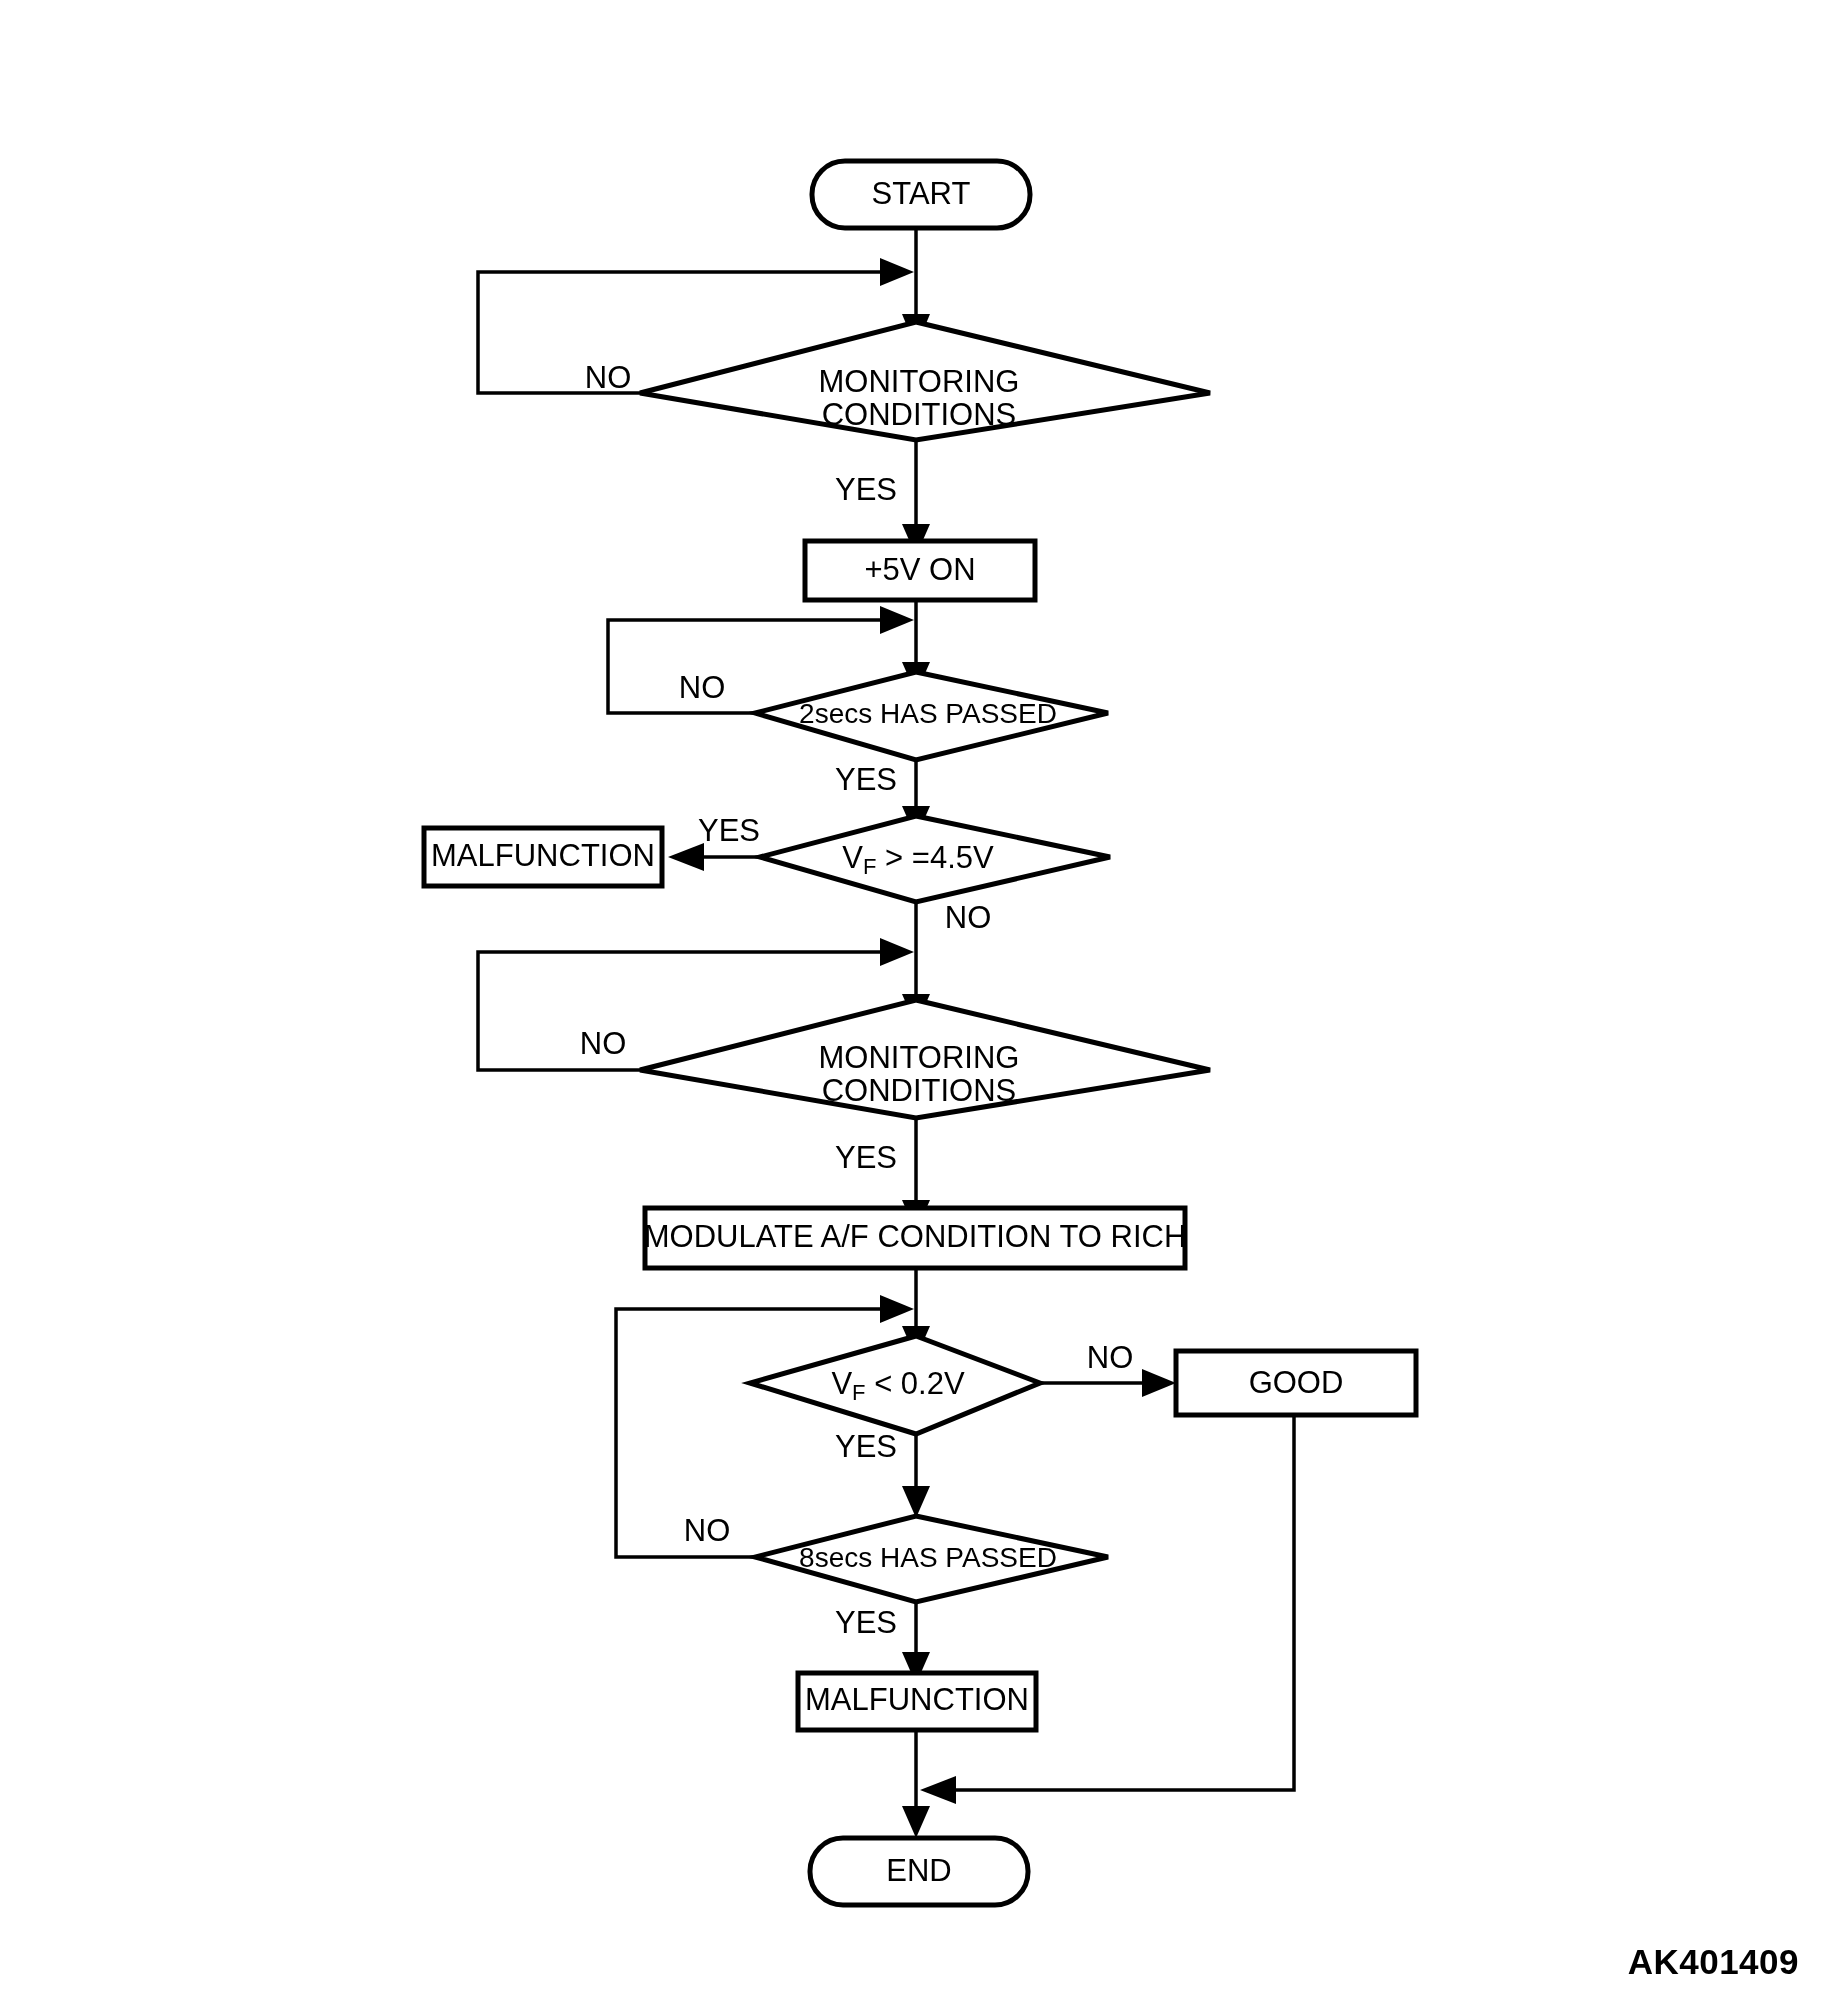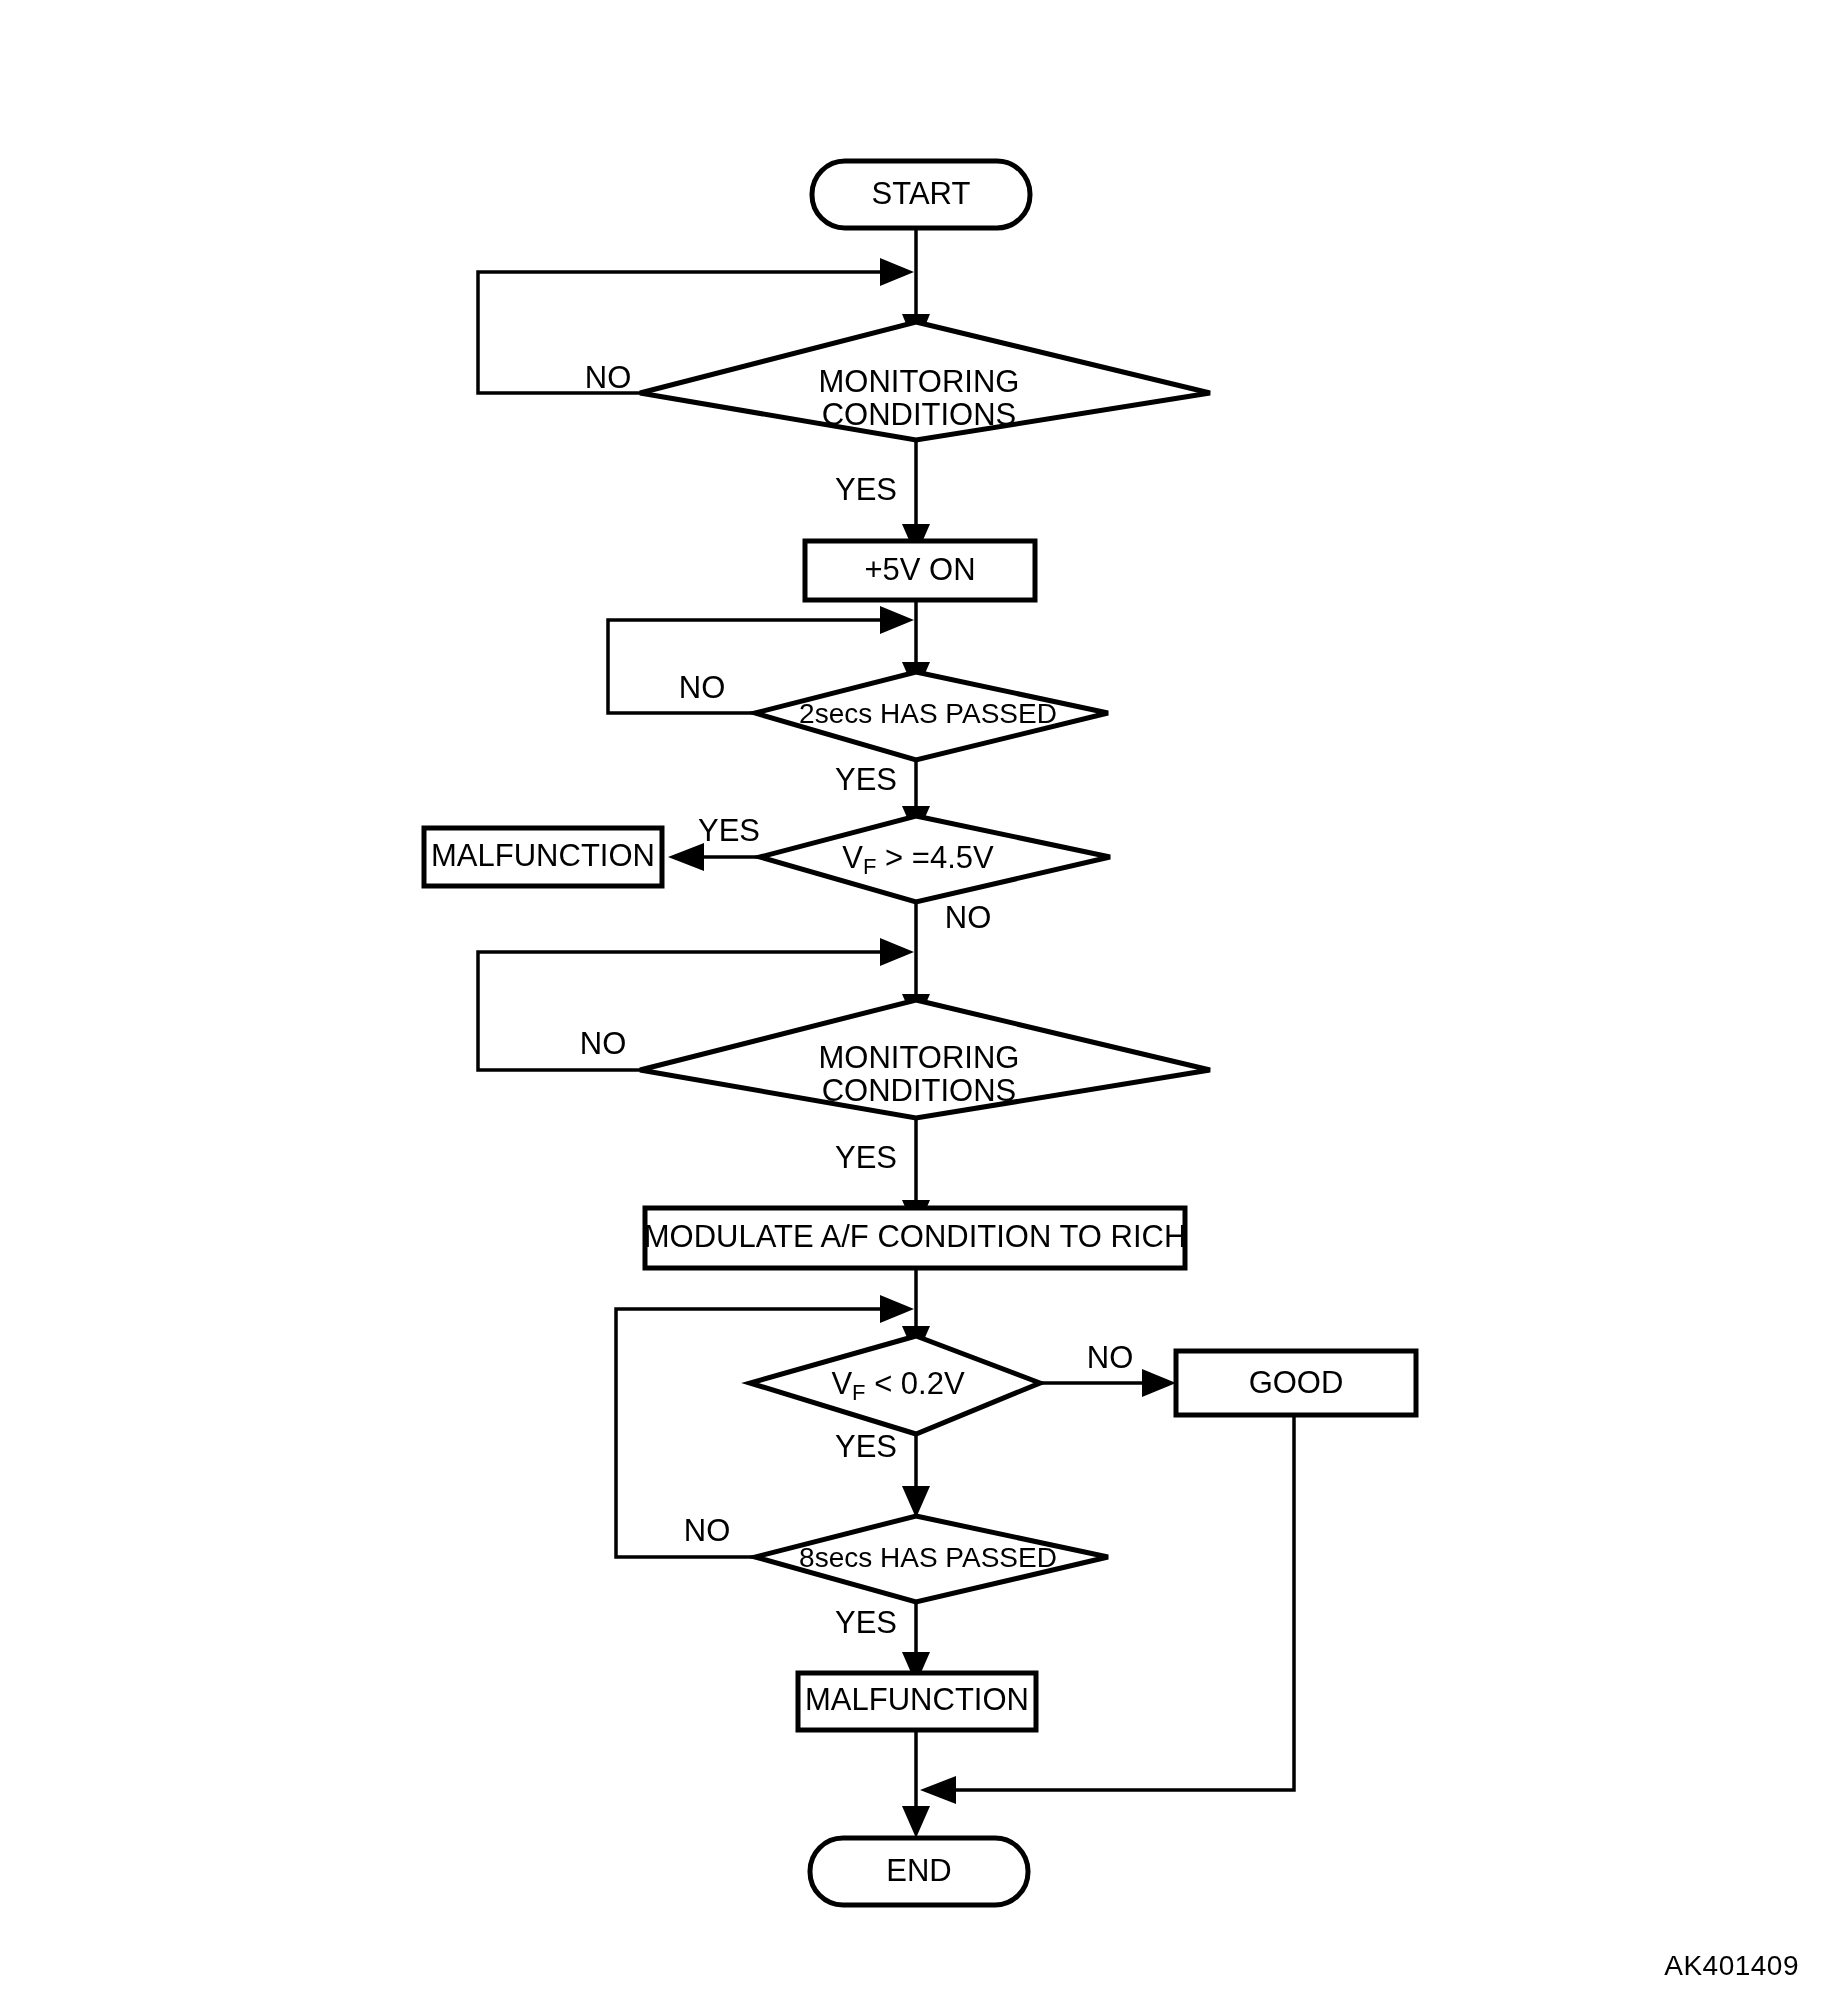--- a/index.html
+++ b/index.html
@@ -66,22 +66,22 @@
     dominant-baseline: middle;
   }
   .sub {
     font-size: 22px;
   }
   .corner-code {
     position: absolute;
     right: 22px;
     bottom: 14px;
     font-family: "Liberation Sans", sans-serif;
-    font-size: 28px;
-    font-weight: normal;
+    font-size: 35px;
+    font-weight: bold;
     color: #000000;
     letter-spacing: 0.5px;
   }
 </style>
 </head>
 <body>
 
 <div id="flow-root">
 
   <svg id="flow-svg" viewBox="0 0 1821 1996">

